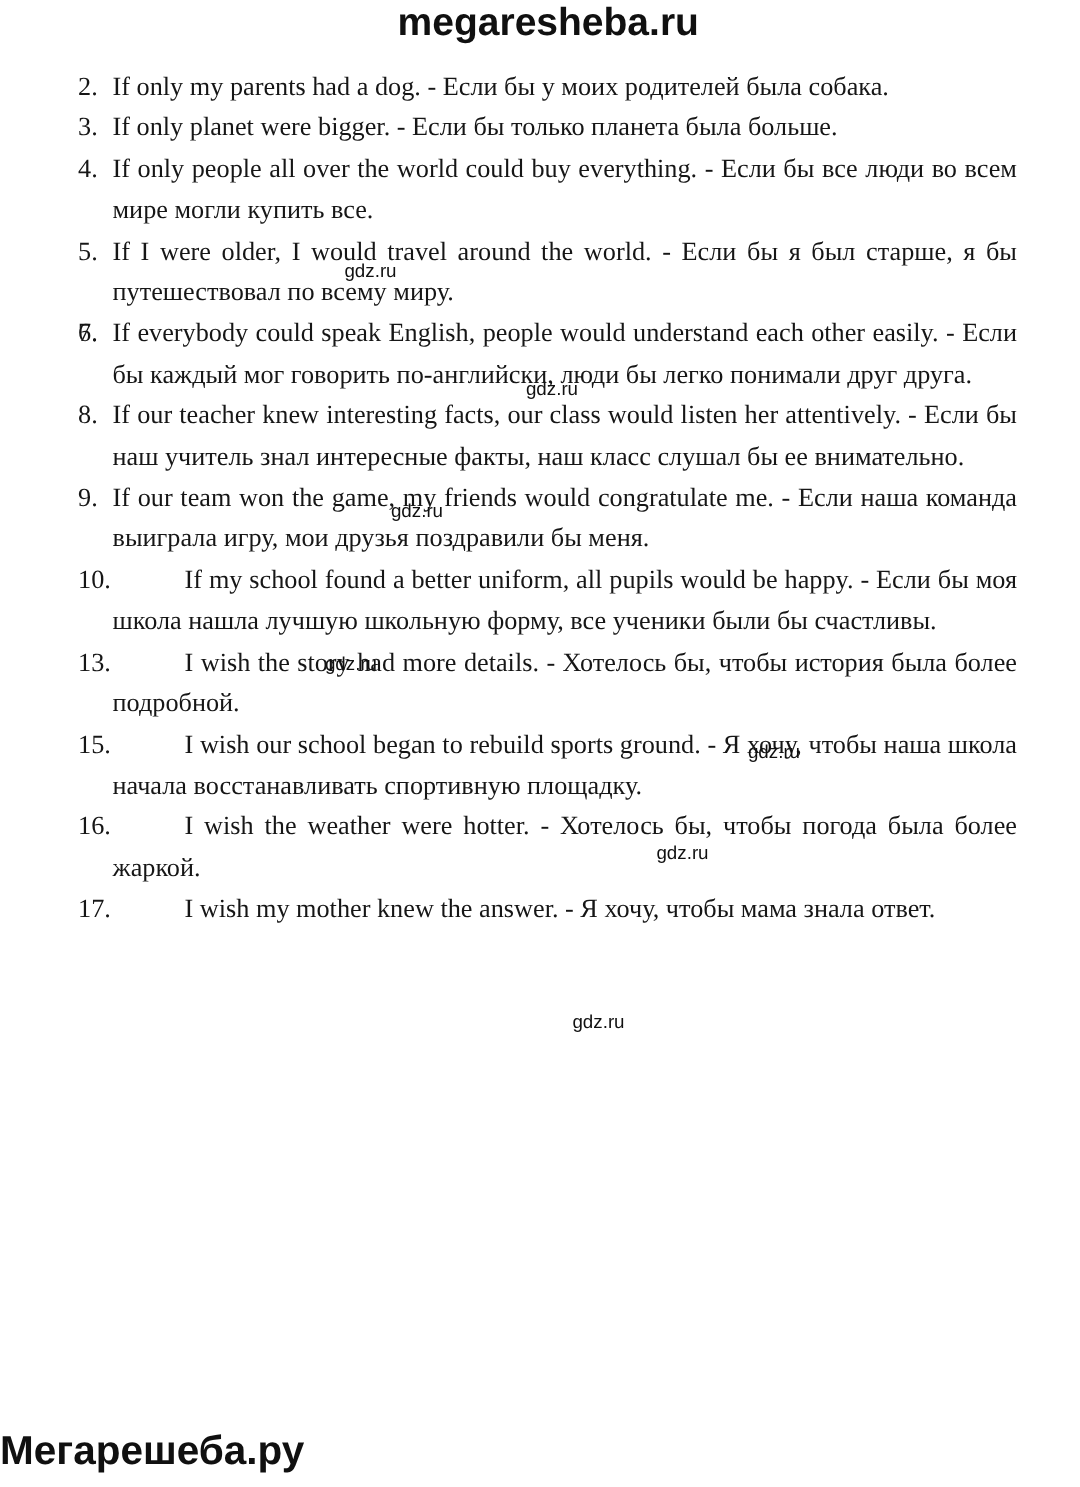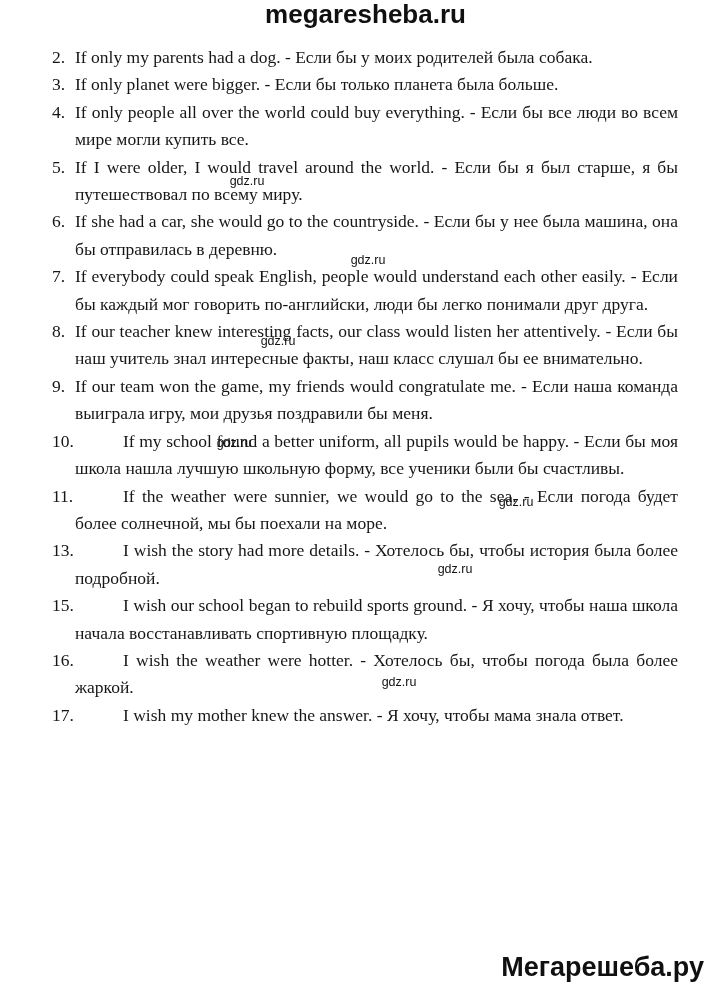--- a/index.html
+++ b/index.html
@@ -52,45 +52,44 @@
     font-weight: normal;
     font-size: 12.5px;
     line-height: 13px;
     color: #111111;
     z-index: 5;
     white-space: nowrap;
   }
   .site-footer {
     position: absolute;
     top: 952px; left: 0; right: 16px;
-    text-align: right;
+    text-align: left;
     font-family: "Liberation Sans", "DejaVu Sans", sans-serif;
     font-weight: bold;
     font-size: 27px;
     line-height: 30px;
     color: #101010;
   }
 </style>
 </head>
 <body>
 
 <div class="page">
   <div class="site-header">megaresheba.ru</div>
 
   <div class="exercise-list">
       <div class="item"><span class="num">2.</span><span>If only my parents had a dog. - Если бы у моих родителей была собака.</span></div>
       <div class="item"><span class="num">3.</span><span>If only planet were bigger. - Если бы только планета была больше.</span></div>
       <div class="item"><span class="num">4.</span><span>If only people all over the world could buy everything. - Если бы все люди во всем мире могли купить все.</span></div>
       <div class="item"><span class="num">5.</span><span>If I were older, I would travel around the world. - Если бы я был старше, я бы путешествовал по всему миру.</span></div>
-      <div class="item"><span class="num">6.</span><span>If she had a car, she would go to the countryside. - Если бы у нее была машина, она бы отправилась в деревню.</span></div>
+      <div class="item"><span class="num">6.</span></div>
       <div class="item"><span class="num">7.</span><span>If everybody could speak English, people would understand each other easily. - Если бы каждый мог говорить по-английски, люди бы легко понимали друг друга.</span></div>
       <div class="item"><span class="num">8.</span><span>If our teacher knew interesting facts, our class would listen her attentively. - Если бы наш учитель знал интересные факты, наш класс слушал бы ее внимательно.</span></div>
       <div class="item"><span class="num">9.</span><span>If our team won the game, my friends would congratulate me. - Если наша команда выиграла игру, мои друзья поздравили бы меня.</span></div>
       <div class="item wide"><span class="num">10.</span><span>If my school found a better uniform, all pupils would be happy. - Если бы моя школа нашла лучшую школьную форму, все ученики были бы счастливы.</span></div>
-      <div class="item wide"><span class="num">11.</span><span>If the weather were sunnier, we would go to the sea. - Если погода будет более солнечной, мы бы поехали на море.</span></div>
       <div class="item wide"><span class="num">13.</span><span>I wish the story had more details. - Хотелось бы, чтобы история была более подробной.</span></div>
       <div class="item wide"><span class="num">15.</span><span>I wish our school began to rebuild sports ground. - Я хочу, чтобы наша школа начала восстанавливать спортивную площадку.</span></div>
       <div class="item wide"><span class="num">16.</span><span>I wish the weather were hotter. - Хотелось бы, чтобы погода была более жаркой.</span></div>
       <div class="item wide"><span class="num">17.</span><span>I wish my mother knew the answer. - Я хочу, чтобы мама знала ответ.</span></div>
     </div>
 
   <div class="site-footer">Мегарешеба.ру</div>
 <span class="wm" style="left: 247px; top: 181px;">gdz.ru</span>
     <span class="wm" style="left: 368px; top: 260px;">gdz.ru</span>
     <span class="wm" style="left: 278px; top: 341px;">gdz.ru</span>

